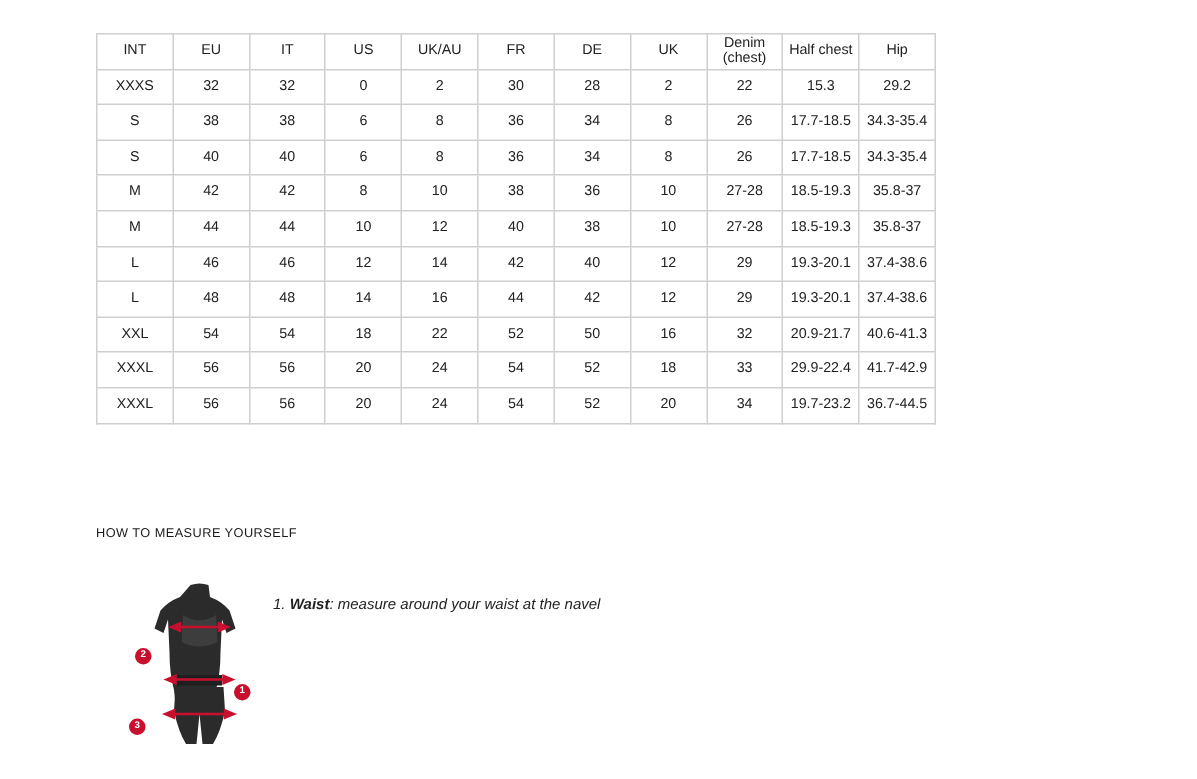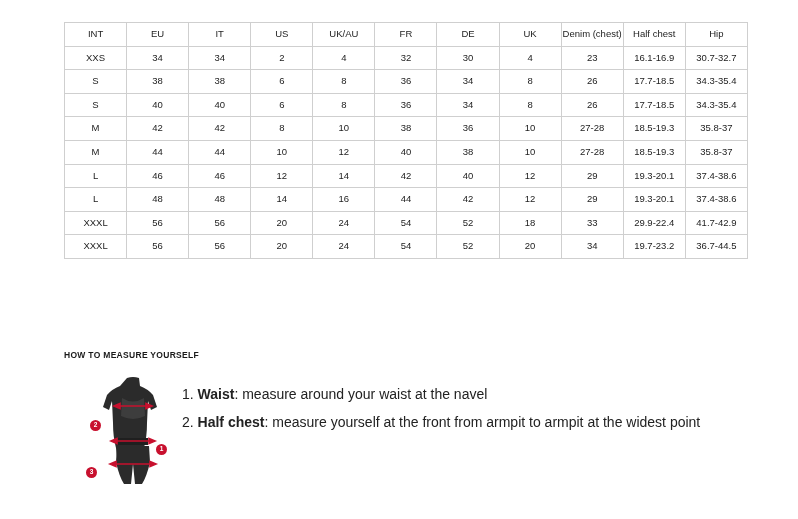--- a/index.html
+++ b/index.html
@@ -22,21 +22,21 @@
 
   
   .size-table-wrap {
     position: absolute;
     left: 64px;
     top: 22px;
     width: 670px;
   }
   table.size-table {
     border-collapse: collapse;
-    width: 684px;
+    width: 560px;
     table-layout: fixed;
   }
   table.size-table th,
   table.size-table td {
     border: 1px solid #cfcfcf;
     height: 22.6px;
     text-align: center;
     vertical-align: middle;
     font-size: 9.5px;
     font-weight: normal;
@@ -50,44 +50,45 @@
 
   
   .measure-section {
     position: absolute;
     left: 64px;
     top: 350px;
     width: 670px;
   }
   .measure-title {
     font-size: 8.5px;
-    font-weight: bold;
+    font-weight: normal;
     letter-spacing: 0.3px;
     color: #1a1a1a;
-    margin-bottom: 12px;
+    margin-bottom: 24px;
   }
   .measure-body {
     position: relative;
     display: flex;
     align-items: flex-start;
   }
   .figure-col {
     width: 110px;
     position: relative;
     height: 130px;
   }
   .notes-col {
     padding-top: 14px;
     padding-left: 8px;
   }
   .note {
-    font-size: 14px;
+    font-size: 10px;
     color: #222;
     margin-bottom: 11px;
     line-height: 1.2;
+    font-style: italic;
   }
   .note b { font-weight: bold; }
 
   .badge {
     position: absolute;
     width: 11px;
     height: 11px;
     border-radius: 50%;
     background: #c8102e;
     color: #ffffff;
@@ -121,31 +122,31 @@
             <th>FR</th>
             <th>DE</th>
             <th>UK</th>
             <th>Denim (chest)</th>
             <th>Half chest</th>
             <th>Hip</th>
           </tr>
       </thead>
       <tbody id="body-rows">
           <tr>
-            <td>XXS</td>
-            <td>34</td>
-            <td>34</td>
+            <td>XXXS</td>
+            <td>32</td>
+            <td>32</td>
+            <td>0</td>
             <td>2</td>
-            <td>4</td>
-            <td>32</td>
             <td>30</td>
-            <td>4</td>
-            <td>23</td>
-            <td>16.1-16.9</td>
-            <td>30.7-32.7</td>
+            <td>28</td>
+            <td>2</td>
+            <td>22</td>
+            <td>15.3</td>
+            <td>29.2</td>
           </tr>
           <tr>
             <td>S</td>
             <td>38</td>
             <td>38</td>
             <td>6</td>
             <td>8</td>
             <td>36</td>
             <td>34</td>
             <td>8</td>
@@ -212,20 +213,33 @@
             <td>14</td>
             <td>16</td>
             <td>44</td>
             <td>42</td>
             <td>12</td>
             <td>29</td>
             <td>19.3-20.1</td>
             <td>37.4-38.6</td>
           </tr>
           <tr>
+            <td>XXL</td>
+            <td>54</td>
+            <td>54</td>
+            <td>18</td>
+            <td>22</td>
+            <td>52</td>
+            <td>50</td>
+            <td>16</td>
+            <td>32</td>
+            <td>20.9-21.7</td>
+            <td>40.6-41.3</td>
+          </tr>
+          <tr>
             <td>XXXL</td>
             <td>56</td>
             <td>56</td>
             <td>20</td>
             <td>24</td>
             <td>54</td>
             <td>52</td>
             <td>18</td>
             <td>33</td>
             <td>29.9-22.4</td>
@@ -281,19 +295,18 @@
             <polygon points="58,88 52,85.5 52,90.5"></polygon>
           </g>
         </svg>
         <div class="badge" id="badge1">1</div>
         <div class="badge" id="badge2">2</div>
         <div class="badge" id="badge3">3</div>
       </div>
 
       <div class="notes-col" id="notes-list">
           <div class="note"><span>1.</span> <b>Waist</b><span>: measure around your waist at the navel</span></div>
-          <div class="note"><span>2.</span> <b>Half chest</b><span>: measure yourself at the front from armpit to armpit at the widest point</span></div>
         </div>
 
     </div>
   </div>
 
 </div>
 
 </body></html>

